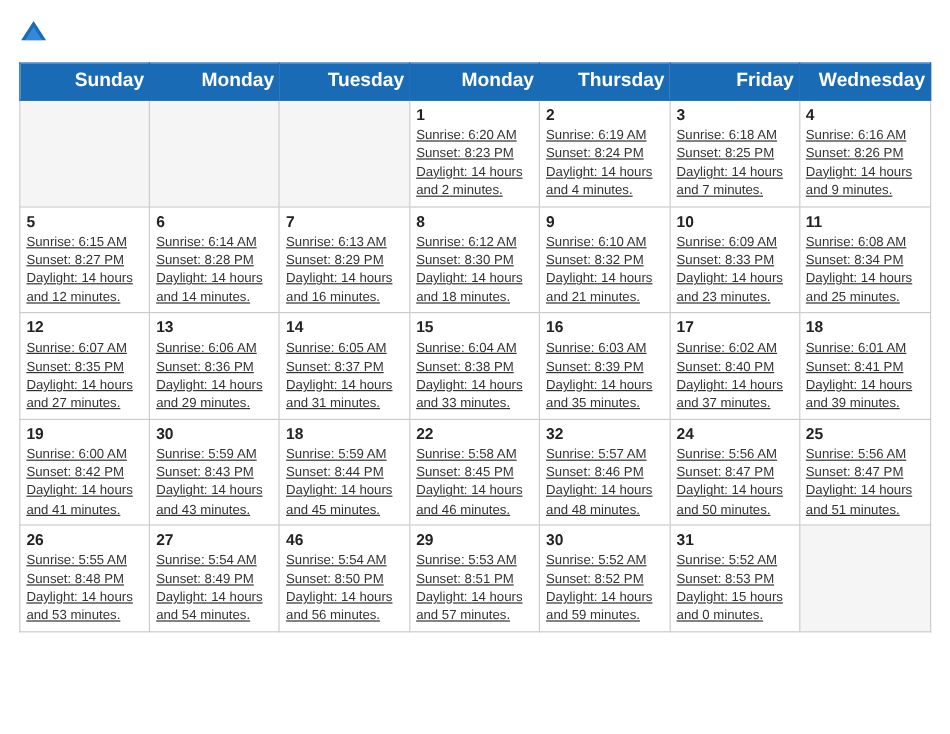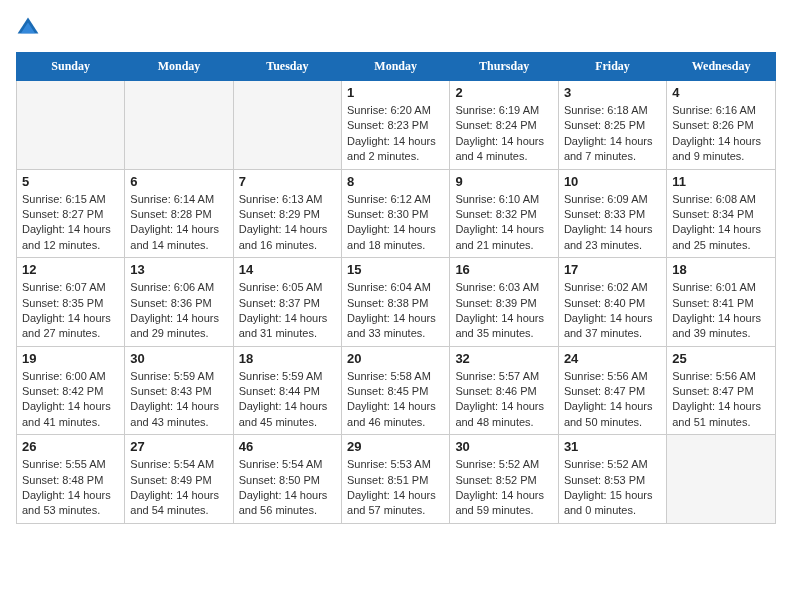--- a/index.html
+++ b/index.html
@@ -54,24 +54,23 @@
     }
     .calendar {
       width: 100%;
       border-collapse: collapse;
       font-size: 11px;
     }
     .calendar th {
       background-color: #1a6bb5;
       color: white;
       padding: 6px 4px;
-      text-align: center;
-      font-size: 12px;
+      text-align: right;
+      font-size: 16px;
       border: 1px solid #1a6bb5;
-      font-family: Liberation Serif, serif;
     }
     .calendar td {
       border: 1px solid #ccc;
       vertical-align: top;
       padding: 4px 5px;
       width: 110px;
       min-height: 80px;
       background: #fff;
     }
     .calendar td.empty {
@@ -79,20 +78,21 @@
     }
     .day-number {
       font-weight: bold;
       font-size: 13px;
       margin-bottom: 3px;
       color: #222;
     }
     .day-info {
       color: #333;
       line-height: 1.4;
+      text-decoration: underline;
     }
   </style>
 </head>
 <body>
 
 <div class="header">
   <div class="logo">
     <svg class="logo-icon" viewBox="0 0 30 30" xmlns="http://www.w3.org/2000/svg">
       <polygon points="15,2 28,22 2,22" fill="#1a6bb5"></polygon>
       <polygon points="15,8 24,22 6,22" fill="#4da6ff" opacity="0.5"></polygon>
@@ -209,21 +209,21 @@
         </td>
         <td>
           <div class="day-number">30</div>
           <div class="day-info">Sunrise: 5:59 AM<br>Sunset: 8:43 PM<br>Daylight: 14 hours and 43 minutes.</div>
         </td>
         <td>
           <div class="day-number">18</div>
           <div class="day-info">Sunrise: 5:59 AM<br>Sunset: 8:44 PM<br>Daylight: 14 hours and 45 minutes.</div>
         </td>
         <td>
-          <div class="day-number">20</div>
+          <div class="day-number">22</div>
           <div class="day-info">Sunrise: 5:58 AM<br>Sunset: 8:45 PM<br>Daylight: 14 hours and 46 minutes.</div>
         </td>
         <td>
           <div class="day-number">32</div>
           <div class="day-info">Sunrise: 5:57 AM<br>Sunset: 8:46 PM<br>Daylight: 14 hours and 48 minutes.</div>
         </td>
         <td>
           <div class="day-number">24</div>
           <div class="day-info">Sunrise: 5:56 AM<br>Sunset: 8:47 PM<br>Daylight: 14 hours and 50 minutes.</div>
         </td>

